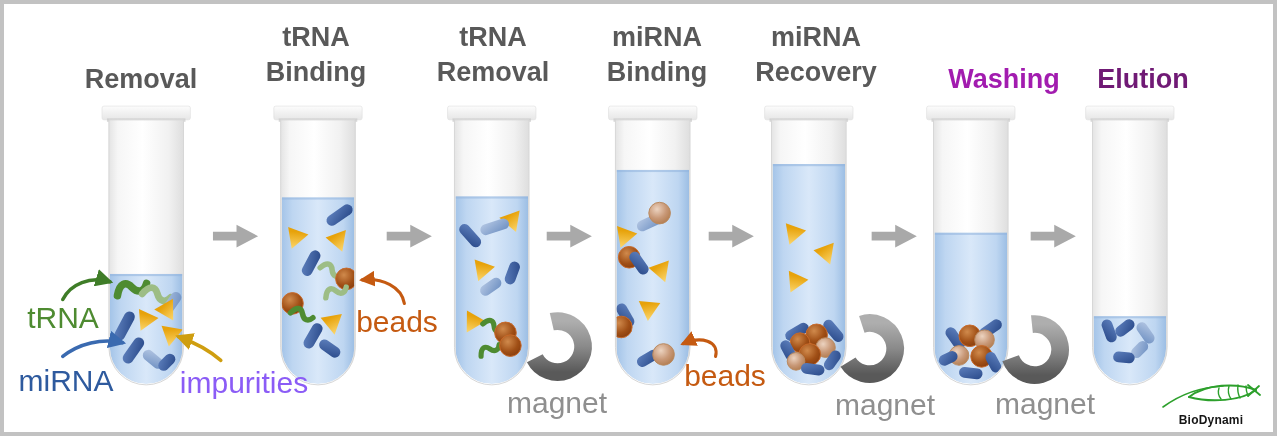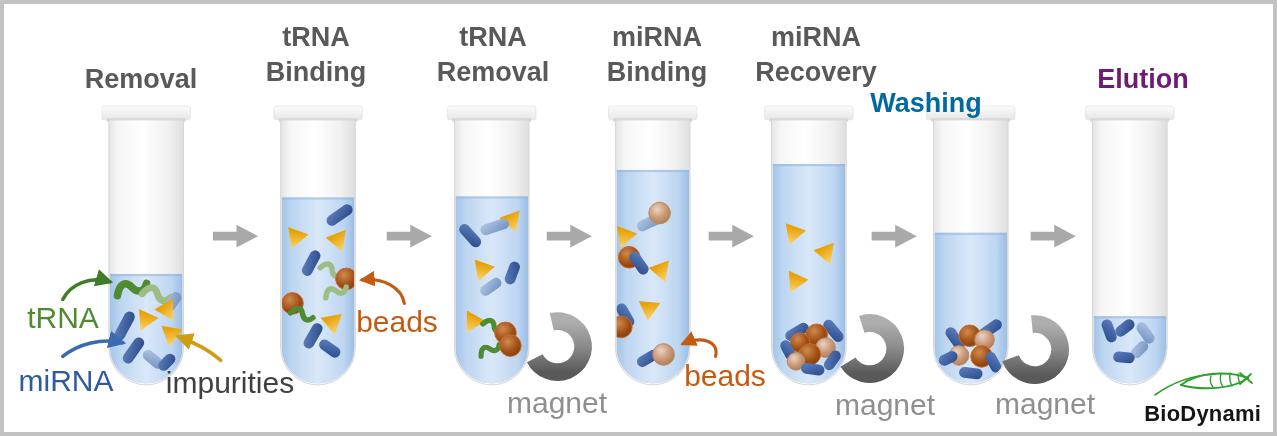--- a/index.html
+++ b/index.html
@@ -13,21 +13,21 @@
     position:absolute;transform:translateX(-50%);
     font-weight:700;font-size:27px;line-height:35px;
     color:#595959;text-align:center;white-space:pre-line;
   }
   .annot{
     position:absolute;transform:translate(-50%,-50%);
     font-size:30px;font-weight:400;white-space:nowrap;
   }
   .annot.magnet{font-size:30px;}
   .logo{position:absolute;right:12px;bottom:5px;text-align:center;}
-  .logo-text{font-weight:700;font-size:22px;color:#151515;letter-spacing:0.2px;}
+  .logo-text{font-weight:700;font-size:12px;color:#151515;letter-spacing:0.2px;}
 </style>
 </head>
 <body>
 
 <div class="canvas">
 
   <svg class="scene" id="scene" viewBox="0 0 1277 436">
     <defs>
       <linearGradient id="g-cap" x1="0" y1="0" x2="0" y2="1">
         <stop offset="0" stop-color="#fcfcfc"></stop>
@@ -372,28 +372,28 @@
   <div>
     <div class="step-label" style="left: 137px; top: 58px; color: rgb(89, 89, 89);">Removal</div>
     <div class="step-label" style="left: 312px; top: 16px; color: rgb(89, 89, 89);">tRNA
 Binding</div>
     <div class="step-label" style="left: 489px; top: 16px; color: rgb(89, 89, 89);">tRNA
 Removal</div>
     <div class="step-label" style="left: 653px; top: 16px; color: rgb(89, 89, 89);">miRNA
 Binding</div>
     <div class="step-label" style="left: 812px; top: 16px; color: rgb(89, 89, 89);">miRNA
 Recovery</div>
-    <div class="step-label" style="left: 922px; top: 58px; color: #0369a1; margin-top: 24px;">Washing</div>
+    <div class="step-label" style="left: 1000px; top: 58px; color: #a21caf;">Washing</div>
     <div class="step-label" style="left: 1139px; top: 58px; color: #701a75;">Elution</div>
   </div>
 
   <div>
     <div class="annot" style="left: 59px; top: 314px; color: rgb(78, 139, 49);">tRNA</div>
     <div class="annot" style="left: 62px; top: 377px; color: rgb(46, 90, 158);">miRNA</div>
-    <div class="annot" style="left: 226px; top: 379px; color: #404040;">impurities</div>
+    <div class="annot" style="left: 240px; top: 379px; color: #8b5cf6;">impurities</div>
     <div class="annot" style="left: 393px; top: 318px; color: rgb(197, 90, 17);">beads</div>
     <div class="annot" style="left: 721px; top: 372px; color: rgb(197, 90, 17);">beads</div>
   </div>
 
   <div>
     <div class="annot magnet" style="left: 553px; top: 399px; color: rgb(143, 143, 143);">magnet</div>
     <div class="annot magnet" style="left: 881px; top: 401px; color: rgb(143, 143, 143);">magnet</div>
     <div class="annot magnet" style="left: 1041px; top: 400px; color: rgb(143, 143, 143);">magnet</div>
   </div>
 

